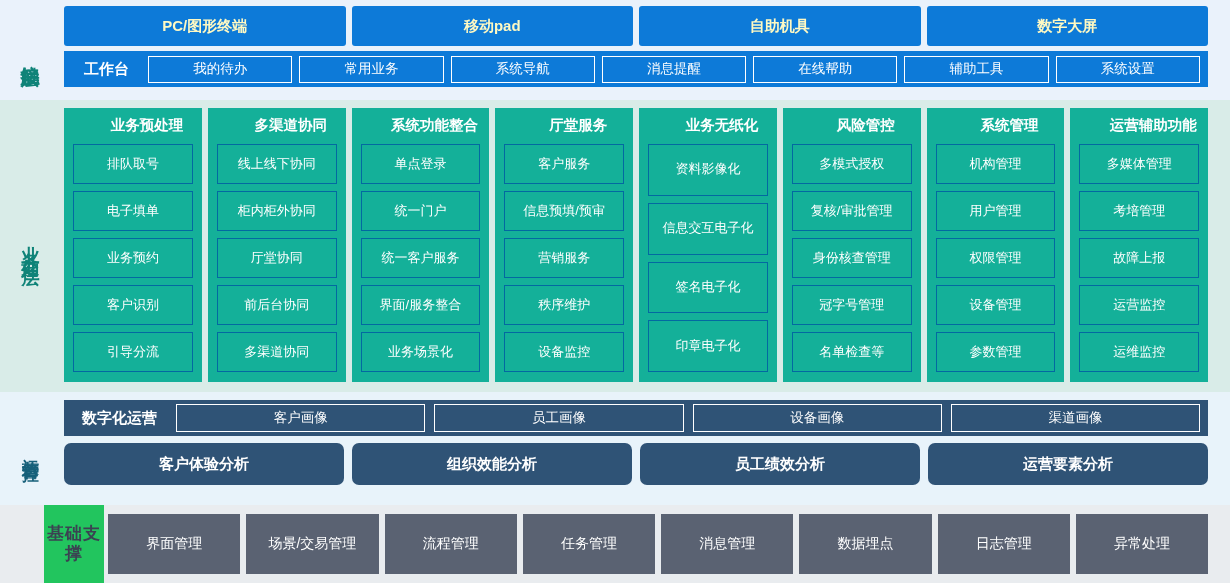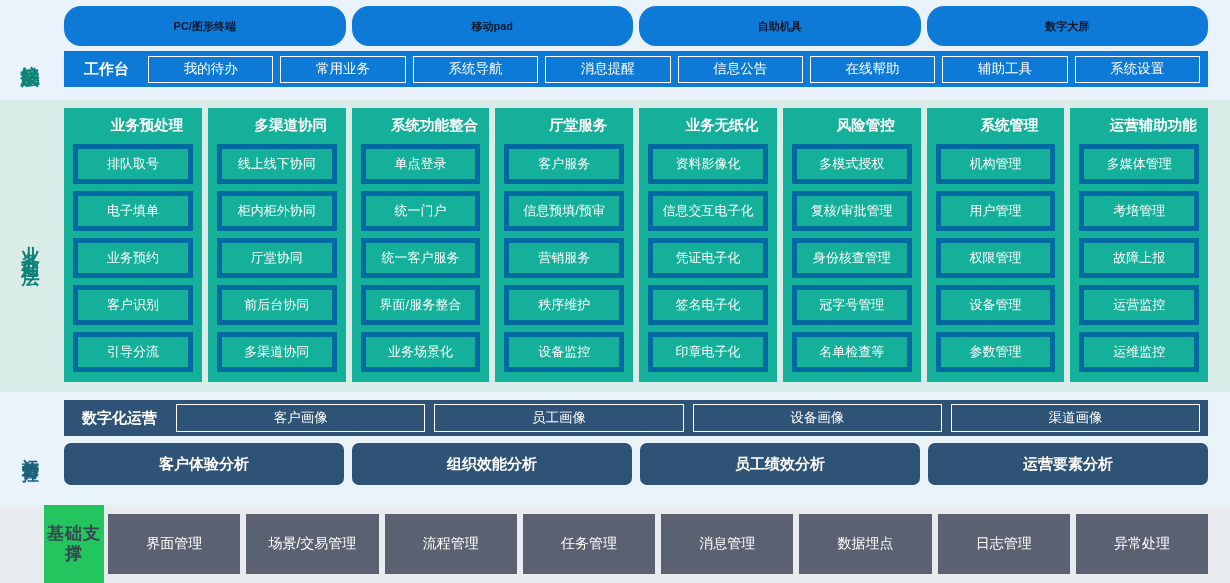--- a/index.html
+++ b/index.html
@@ -27,23 +27,23 @@
     line-height:1.05;
   }
   .layer-body{flex:1;display:flex;flex-direction:column;box-sizing:border-box;}
 
   
   .layer-contact{height:100px;background:#eaf2fb;padding:6px 0 0 0;}
   .layer-contact .layer-label{background:#eaf2fb;color:#0f8378;}
   .layer-contact .layer-label .vtext{font-size:19px;letter-spacing:2px;}
   .channel-row{display:flex;gap:6px;padding:0 22px 0 4px;height:40px;}
   .channel-box{
-    flex:1;background:#0d7ad8;border-radius:17px;
-    display:flex;align-items:center;justify-content:center;
-    color:#0f172a;font-weight:bold;font-size:11px;
+    flex:1;background:#0d7ad8;border-radius:3px;
+    display:flex;align-items:center;justify-content:center;
+    color:#fef9c3;font-weight:bold;font-size:15px;
   }
   .workbench-bar{
     margin:5px 22px 0 4px;height:36px;background:#0d7ad8;
     display:flex;align-items:center;gap:7px;padding:0 8px;box-sizing:border-box;
   }
   .workbench-title{
     color:#fff;font-weight:bold;font-size:15px;
     padding:0 12px;white-space:nowrap;
   }
   .wb-item{
@@ -60,21 +60,21 @@
   .biz-col{
     flex:1;background:#14b099;
     display:flex;flex-direction:column;align-items:center;
     padding:8px 9px 10px 9px;box-sizing:border-box;gap:7px;
   }
   .biz-col-title{
     color:#ffffff;font-weight:bold;font-size:14.5px;
     margin-bottom:2px;white-space:nowrap;margin-left:28px;
   }
   .biz-item{
-    width:100%;flex:1;border:5px solid #0369a1;
+    width:100%;flex:1;border:1px solid #0369a1;
     display:flex;align-items:center;justify-content:center;text-align:center;
     color:#ffffff;font-size:13px;line-height:1.15;box-sizing:border-box;
     padding:1px 2px;
   }
 
   
   .layer-ops{height:113px;background:#e8f3fa;}
   .layer-ops .layer-label{background:#e8f3fa;color:#17607a;}
   .layer-ops .layer-label .vtext{font-size:17px;letter-spacing:2px;}
   .ops-portrait-bar{
@@ -123,21 +123,20 @@
         <div class="channel-box">移动pad</div>
         <div class="channel-box">自助机具</div>
         <div class="channel-box">数字大屏</div>
       </div>
       <div class="workbench-bar">
         <span class="workbench-title">工作台</span>
         <div class="wb-item">我的待办</div>
         <div class="wb-item">常用业务</div>
         <div class="wb-item">系统导航</div>
         <div class="wb-item">消息提醒</div>
-        <div class="wb-item">信息公告</div>
         <div class="wb-item">在线帮助</div>
         <div class="wb-item">辅助工具</div>
         <div class="wb-item">系统设置</div>
       </div>
     </div>
   </section>
 
   <section class="layer layer-business">
     <div class="layer-label">
       <span class="vtext">业务处理层</span>
@@ -178,21 +177,20 @@
           <div class="biz-item">信息预填/预审</div>
           <div class="biz-item">营销服务</div>
           <div class="biz-item">秩序维护</div>
           <div class="biz-item">设备监控</div>
         </div>
 
         <div class="biz-col">
           <div class="biz-col-title">业务无纸化</div>
           <div class="biz-item">资料影像化</div>
           <div class="biz-item">信息交互电子化</div>
-          <div class="biz-item">凭证电子化</div>
           <div class="biz-item">签名电子化</div>
           <div class="biz-item">印章电子化</div>
         </div>
 
         <div class="biz-col">
           <div class="biz-col-title">风险管控</div>
           <div class="biz-item">多模式授权</div>
           <div class="biz-item">复核/审批管理</div>
           <div class="biz-item">身份核查管理</div>
           <div class="biz-item">冠字号管理</div>

